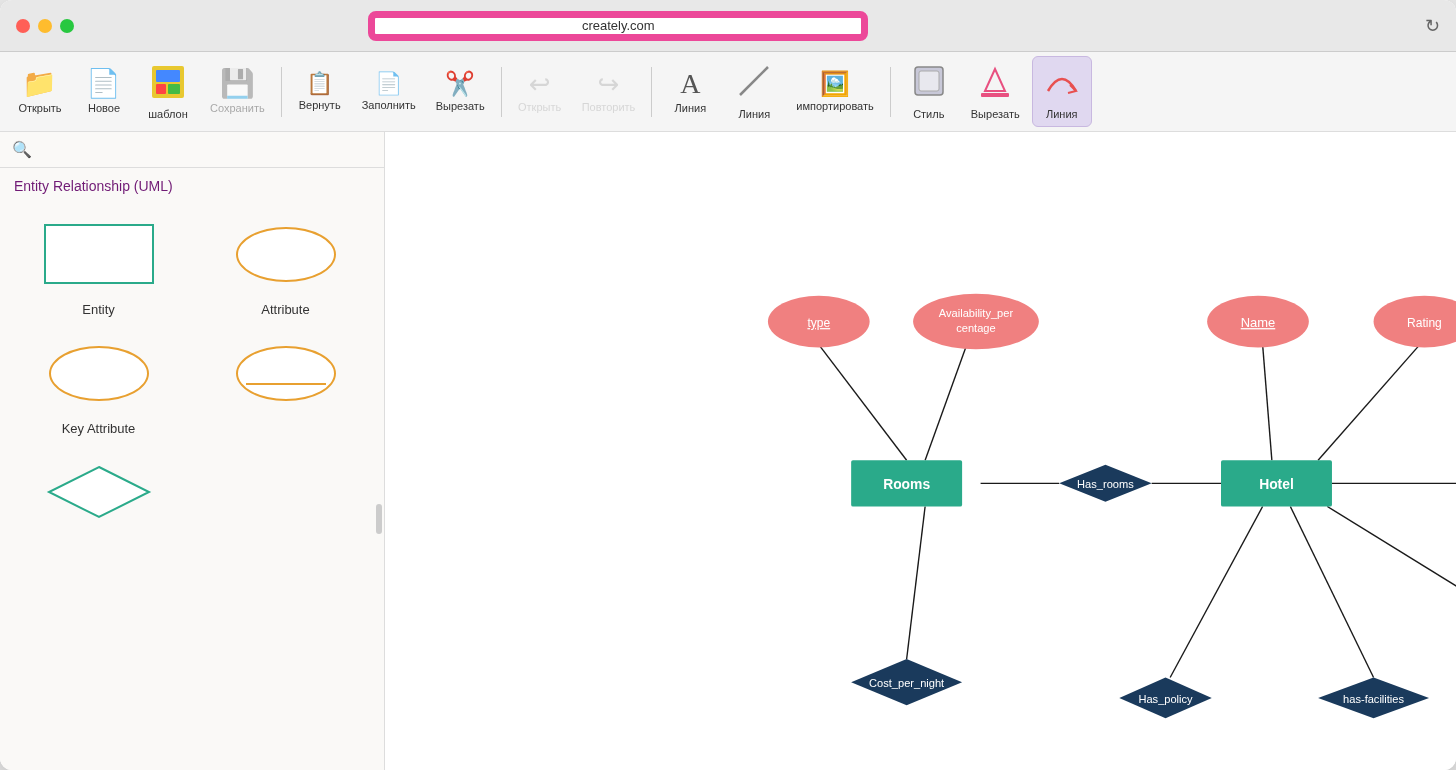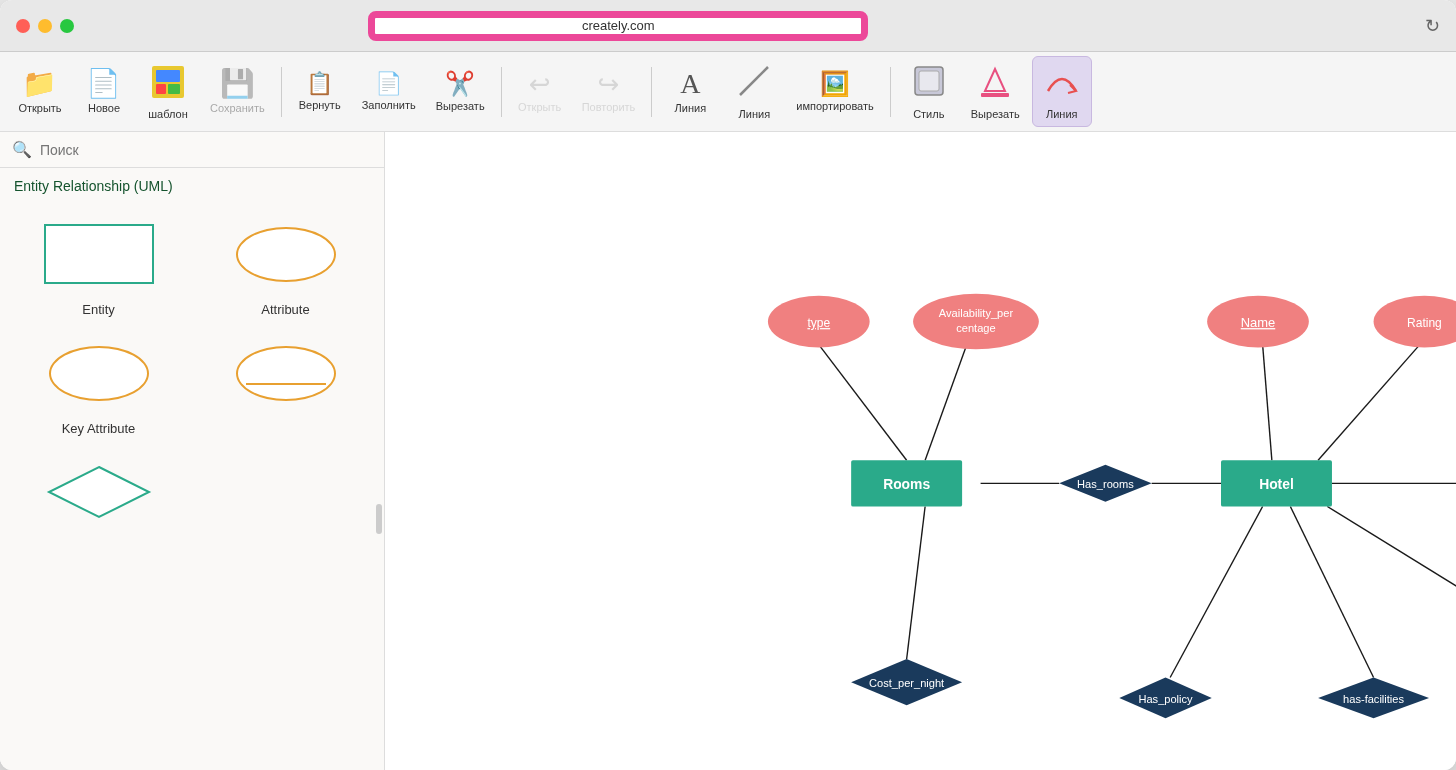--- a/index.html
+++ b/index.html
@@ -29,21 +29,21 @@
     .tool-disabled .tool-label { opacity: 0.4; }
 
     
     .main { display: flex; flex: 1; overflow: hidden; }
 
     
     .sidebar { width: 385px; background: #faf9f7; border-right: 1px solid #ddd; display: flex; flex-direction: column; flex-shrink: 0; }
     .search-bar { display: flex; align-items: center; padding: 8px 12px; border-bottom: 1px solid #ddd; gap: 8px; }
     .search-icon { font-size: 16px; color: #666; }
     .search-input { border: none; background: transparent; font-size: 14px; color: #666; outline: none; flex: 1; }
-    .sidebar-title { padding: 10px 14px; font-size: 14px; color: #14532d; font-weight: 500; }
+    .sidebar-title { padding: 10px 14px; font-size: 14px; color: #701a75; font-weight: 500; }
     .shape-grid { display: grid; grid-template-columns: 1fr 1fr; gap: 16px 10px; padding: 10px; }
     .shape-item { display: flex; flex-direction: column; align-items: center; gap: 8px; cursor: pointer; }
     .shape-label { font-size: 13px; color: #333; text-align: center; }
     .shape-preview { display: flex; align-items: center; justify-content: center; width: 130px; height: 80px; }
 
     
     .canvas { flex: 1; background: white; position: relative; overflow: hidden; }
     svg.diagram { position: absolute; top: 0; left: 0; width: 100%; height: 100%; }
 
     
@@ -157,21 +157,20 @@
       </div>
       <div class="tool-label">Линия</div>
     </div>
   </div>
 
   <div class="main">
 
     <div class="sidebar">
       <div class="search-bar">
         <span class="search-icon">🔍</span>
-        <input class="search-input" type="text" placeholder="Поиск" style="">
       </div>
       <div class="sidebar-title">Entity Relationship (UML)</div>
 
       <div style="position: relative; flex: 1; overflow: hidden;">
         <div class="sidebar-scrollbar"></div>
         <div class="shape-grid">
 
           <div class="shape-item">
             <div class="shape-preview">
               <div style="width:110px; height:60px; border:2px solid #2aaa8a; background:white;"></div>

